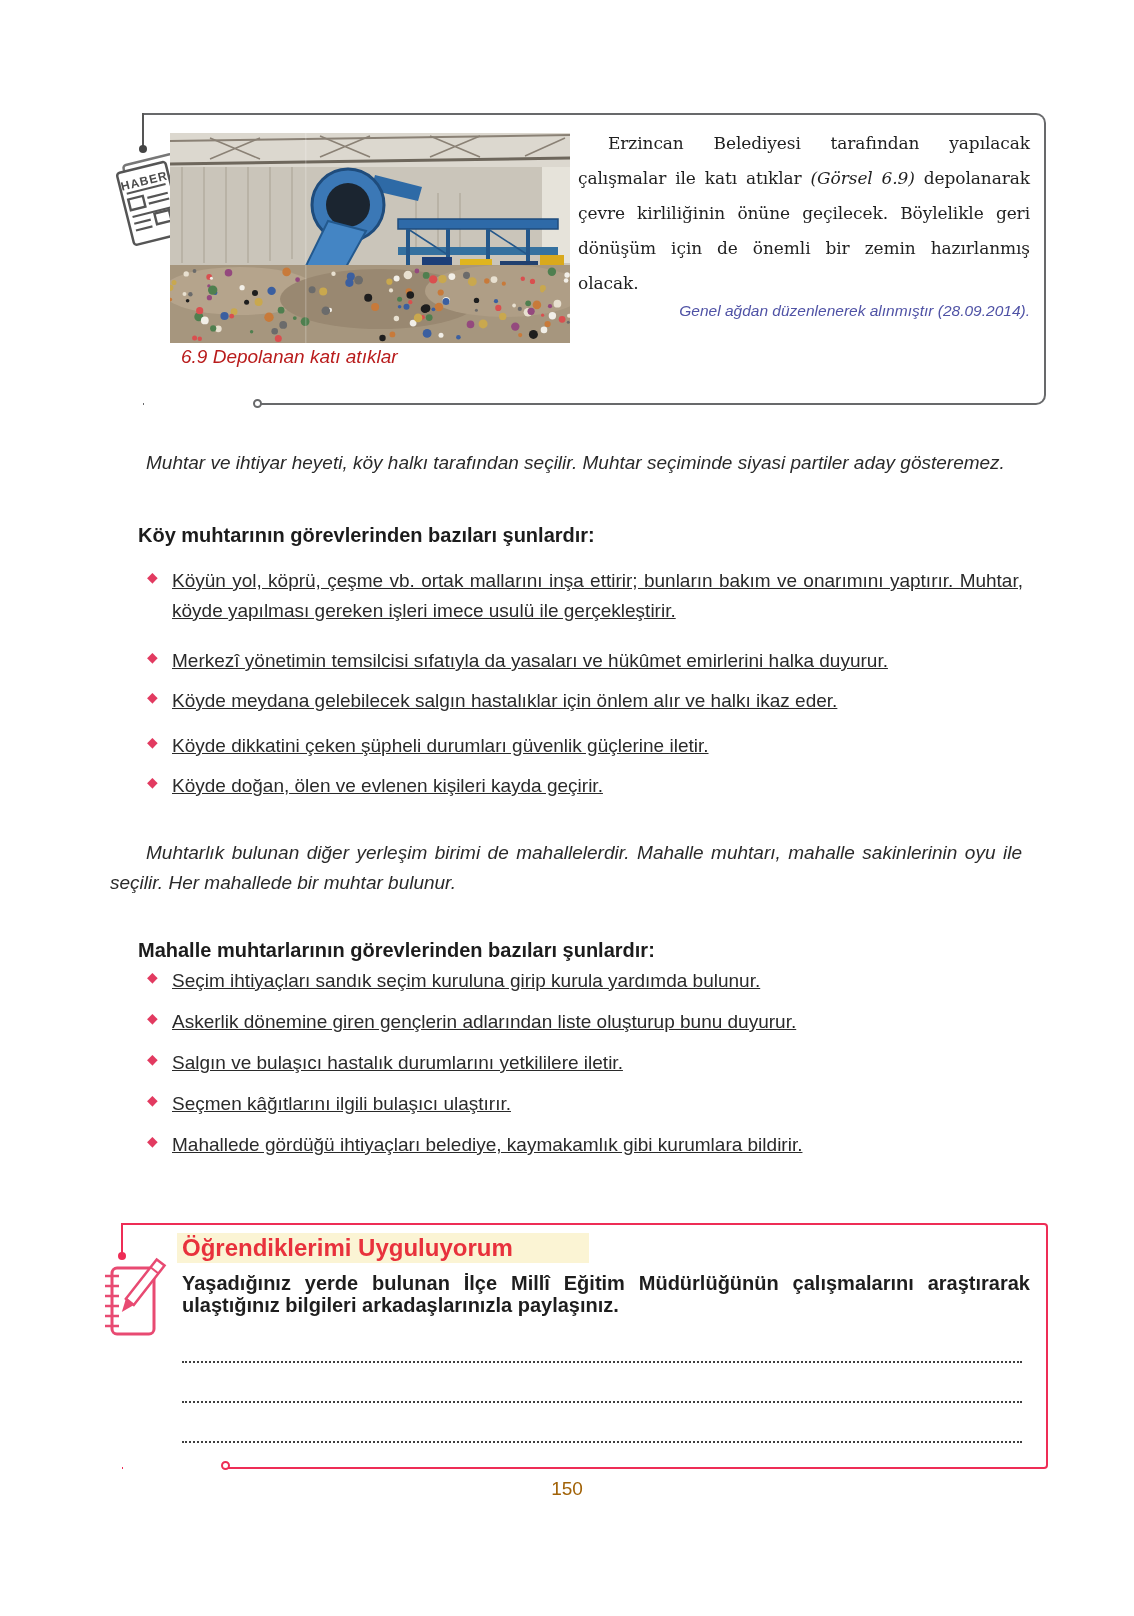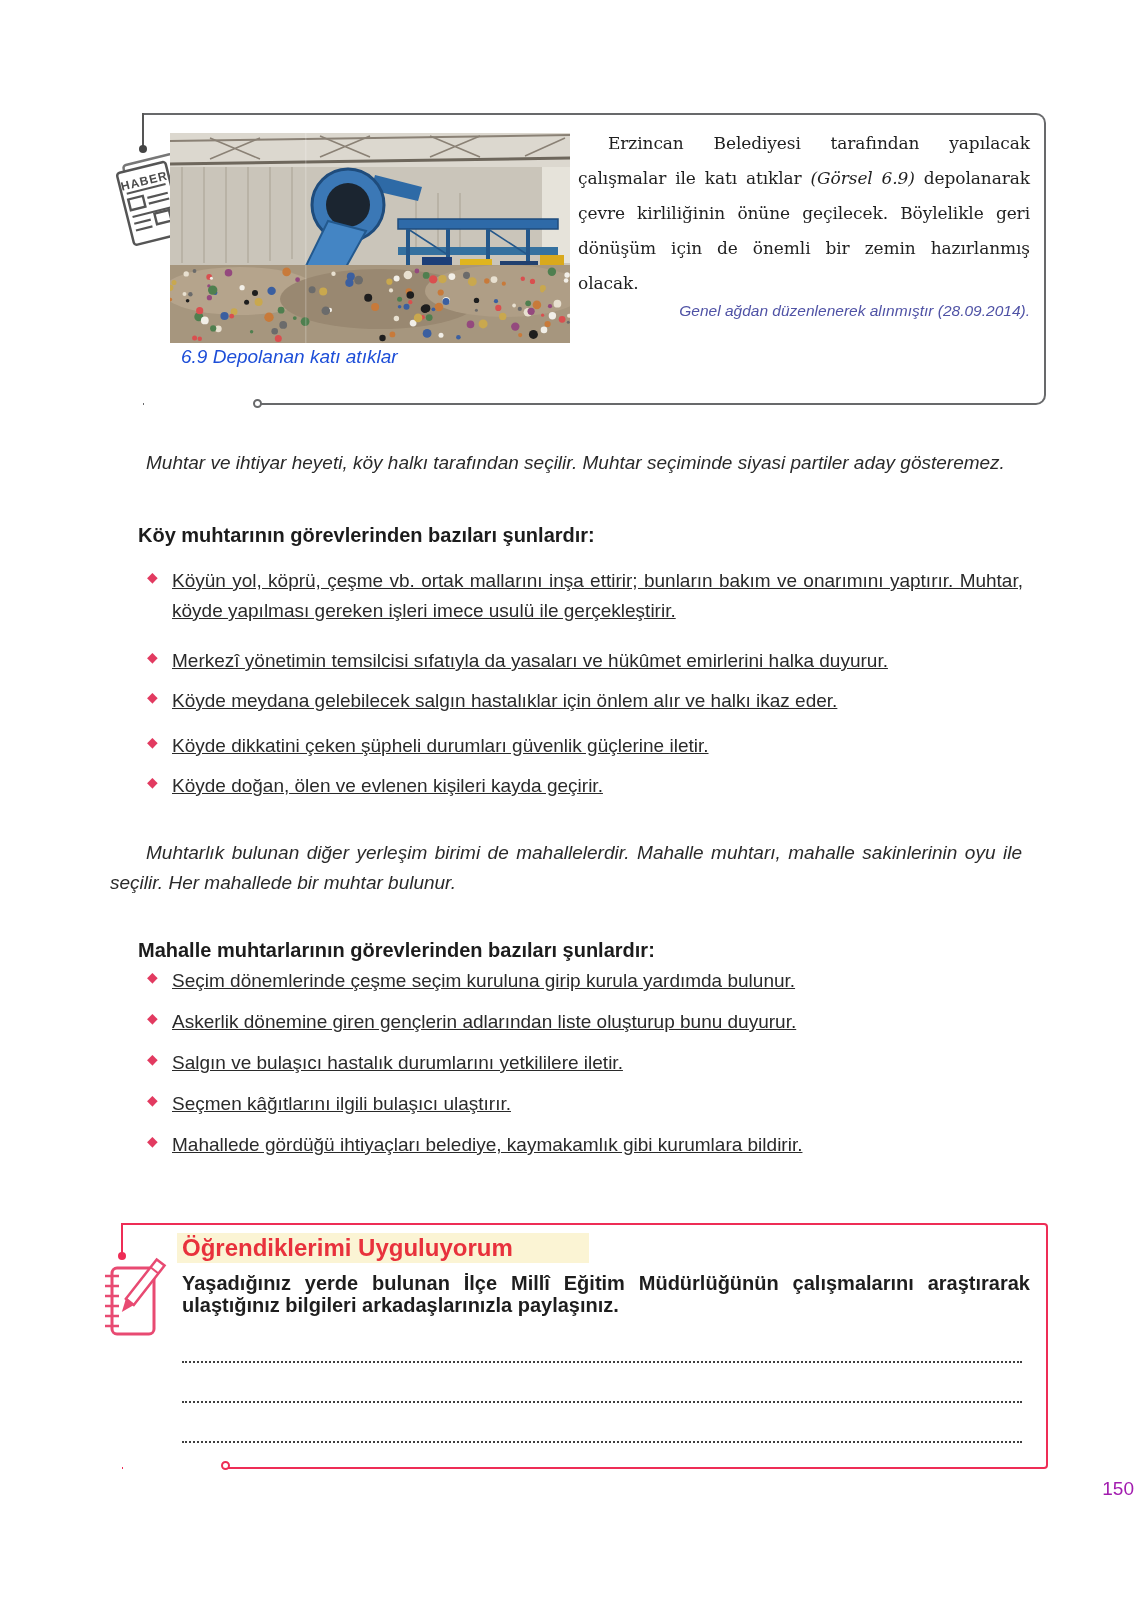--- a/index.html
+++ b/index.html
@@ -16,21 +16,21 @@
     box-sizing:border-box;background:#fff;
   }
   .border-mask{position:absolute;background:#ffffff;}
   .ring{position:absolute;width:9px;height:9px;border-radius:50%;background:#fff;box-sizing:border-box;}
   .ring.gray{border:2px solid #68696b;}
   .ring.red{border:2px solid #ee2d56;}
   .conn-v{position:absolute;width:2px;}
   .conn-dot{position:absolute;width:8px;height:8px;border-radius:50%;}
   .news-photo{position:absolute;left:170px;top:133px;width:400px;height:210px;}
   .news-caption{
-    position:absolute;left:181px;top:346px;font-style:italic;font-size:19px;color:#1d4ed8;
+    position:absolute;left:181px;top:346px;font-style:italic;font-size:19px;color:#b91c1c;
   }
   .news-text{
     position:absolute;left:578px;top:126px;width:452px;
     font-family:"DejaVu Serif",serif;font-size:17px;line-height:35px;color:#1f1f1f;
     text-align:justify;text-indent:30px;letter-spacing:-0.1px;
   }
   .news-attrib{
     position:absolute;left:578px;top:302px;width:452px;text-align:right;
     font-style:italic;font-size:15.5px;color:#4f52a5;
   }
@@ -58,21 +58,21 @@
     position:absolute;left:182px;top:1234px;font-size:24px;font-weight:bold;color:#e8313c;
   }
   .act-task{
     position:absolute;left:182px;top:1272px;width:848px;font-size:20px;font-weight:bold;
     line-height:22px;color:#1e1e1e;text-align:justify;
   }
   .answer-line{
     position:absolute;left:182px;width:840px;height:0;border-bottom:2px dotted #3f3f3f;
   }
   .page-num{
-    position:absolute;left:0;top:1478px;width:1134px;text-align:right;font-size:19px;color:#a21caf;
+    position:absolute;left:0;top:1478px;width:1134px;text-align:center;font-size:19px;color:#a16207;
   }
 </style>
 </head>
 <body>
 
 <div class="page">
 
   <div class="news-box"></div>
 
   <div class="border-mask" style="left:144px;top:401px;width:112px;height:6px;"></div>
@@ -280,21 +280,21 @@
     <span class="diamond">◆</span>
     <span class="li-text">Köyde doğan, ölen ve evlenen kişileri kayda geçirir.</span>
   </div>
 
   <div class="para" style="top:838px;">Muhtarlık bulunan diğer yerleşim birimi de mahallelerdir. Mahalle muhtarı, mahalle sakinlerinin oyu ile seçilir. Her mahallede bir muhtar bulunur.</div>
 
   <div class="heading" style="top:924px;margin-top:15px;">Mahalle muhtarlarının görevlerinden bazıları şunlardır:</div>
 
   <div class="li" style="top:966px;">
     <span class="diamond">◆</span>
-    <span class="li-text">Seçim dönemlerinde çeşme seçim kuruluna girip kurula yardımda bulunur.</span>
+    <span class="li-text">Seçim ihtiyaçları sandık seçim kuruluna girip kurula yardımda bulunur.</span>
   </div>
   <div class="li" style="top:1007px;">
     <span class="diamond">◆</span>
     <span class="li-text">Askerlik dönemine giren gençlerin adlarından liste oluşturup bunu duyurur.</span>
   </div>
   <div class="li" style="top:1048px;">
     <span class="diamond">◆</span>
     <span class="li-text">Salgın ve bulaşıcı hastalık durumlarını yetkililere iletir.</span>
   </div>
   <div class="li" style="top:1089px;">

